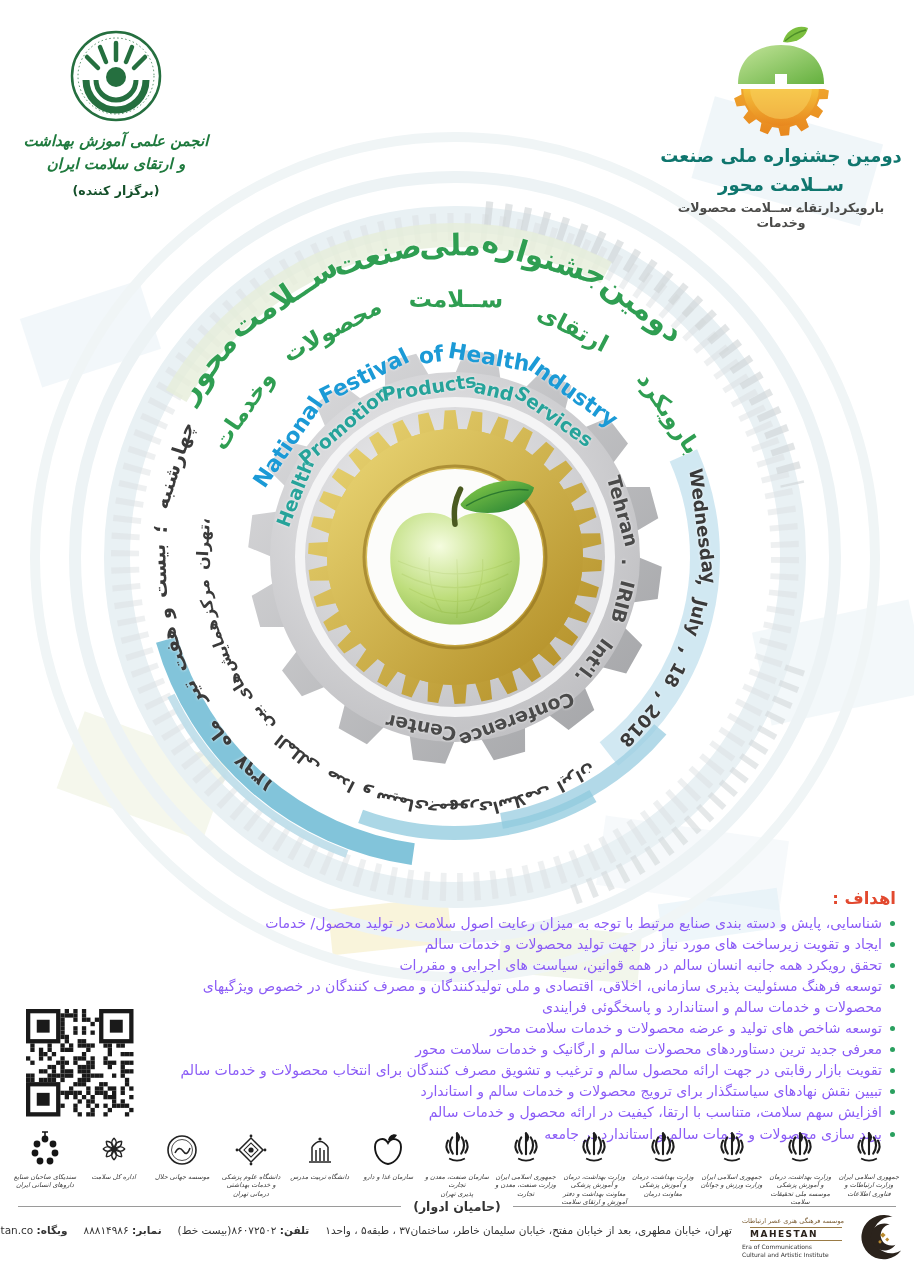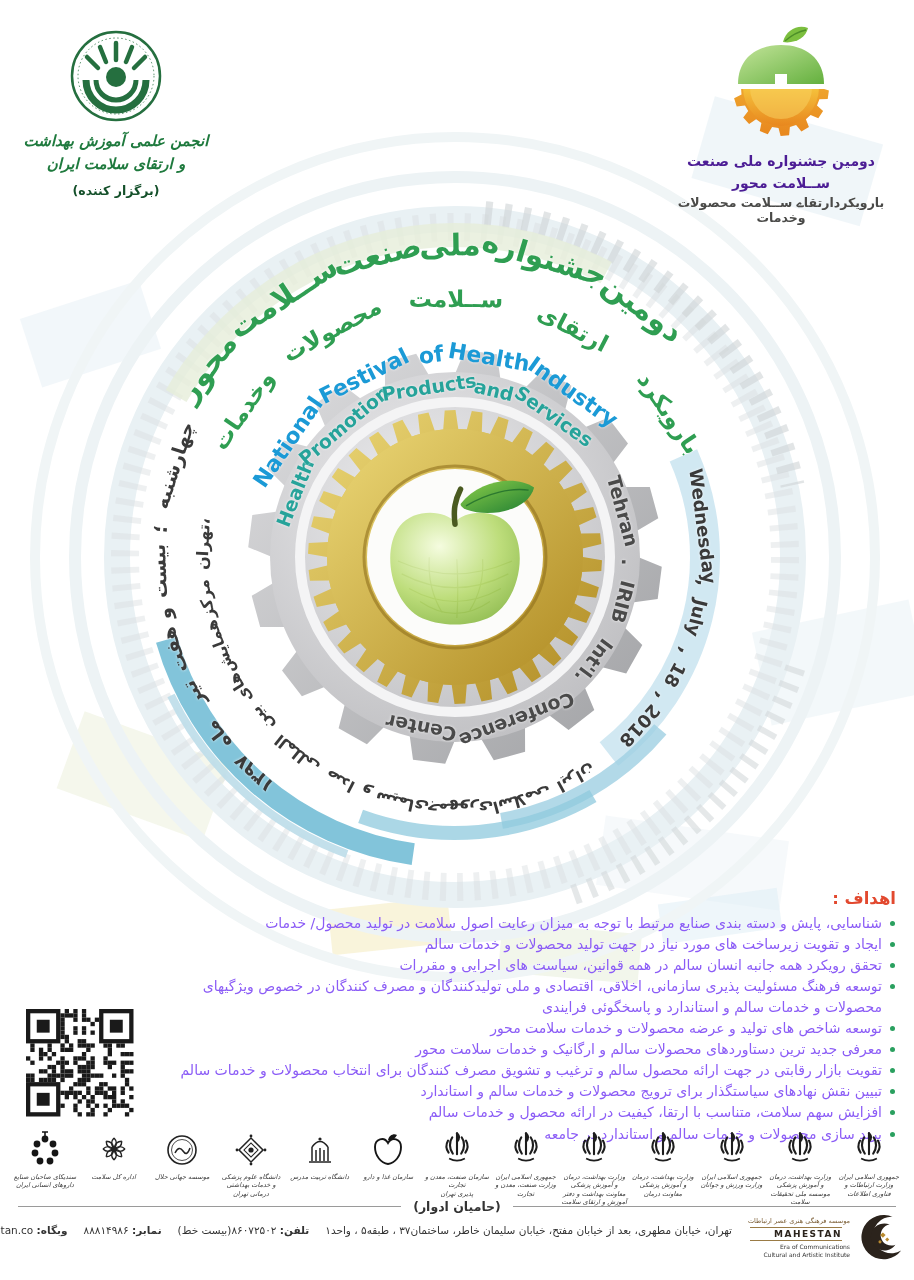--- a/index.html
+++ b/index.html
@@ -13,21 +13,21 @@
   
   .org{position:absolute;left:10px;top:30px;width:212px;z-index:3;text-align:center;}
   .org-logo-wrap{display:flex;justify-content:center;}
   .org-name{margin-top:8px;font-family:"DejaVu Serif",serif;font-style:italic;font-weight:700;
             color:#1f7a3e;font-size:15px;line-height:1.55;direction:rtl;}
   .org-role{margin-top:6px;font-size:12.5px;font-weight:700;color:#14502a;direction:rtl;}
 
   
   .badge{position:absolute;right:8px;top:24px;width:250px;z-index:3;text-align:center;}
   .badge-logo-wrap{display:flex;justify-content:center;}
-  .badge-title{margin-top:8px;font-size:14px;font-weight:700;color:#4c1d95;direction:rtl;line-height:1.6;}
+  .badge-title{font-size:18px;font-weight:700;color:#0f766e;direction:rtl;line-height:1.6;}
   .badge-subtitle{font-size:12.5px;font-weight:700;color:#4a4a48;direction:rtl;}
 
   
   .objectives{position:absolute;right:18px;left:148px;top:889px;z-index:3;direction:rtl;text-align:right;}
   .obj-heading{font-size:16.5px;font-weight:700;color:#e2492f;margin:0 0 5px 0;}
   .obj-list{list-style:none;margin:0;padding:0;}
   .obj-list li{position:relative;padding-right:14px;font-size:14px;color:#8b5cf6;line-height:1.44;
                margin-bottom:1px;font-weight:500;}
   .obj-list li::before{content:"";position:absolute;right:1px;top:8px;width:5px;height:5px;
                border-radius:50%;background:#2aa05f;}
@@ -47,21 +47,21 @@
   .divider .lbl{margin:0 12px;font-size:12.5px;font-weight:700;color:#333;direction:rtl;}
 
   
   .footer-text{position:absolute;right:182px;left:8px;top:1216px;z-index:3;direction:rtl;}
   .secretariat{font-size:13px;font-weight:700;color:#222;text-align:right;}
   .contact-row{margin-top:8px;display:flex;direction:rtl;gap:16px;font-size:10.5px;color:#333;
                align-items:baseline;}
   .contact-row span{white-space:nowrap;}
   .c-label{font-weight:700;}
   .mahestan{position:absolute;right:8px;top:1212px;z-index:3;display:flex;align-items:center;gap:4px;}
-  .mah-text{width:108px;text-align:right;}
+  .mah-text{width:108px;text-align:left;}
   .mah-fa{font-size:6.5px;color:#7a5c33;direction:rtl;}
   .mah-en-name{font-size:9px;font-weight:700;letter-spacing:1.5px;color:#2b231c;
                border-top:1px solid #9a7b45;border-bottom:1px solid #9a7b45;margin:2px 8px;padding:1px 0;}
   .mah-en{font-size:6px;color:#333;line-height:1.35;}
 </style>
 </head>
 <body>
 
 <div class="poster">
 

